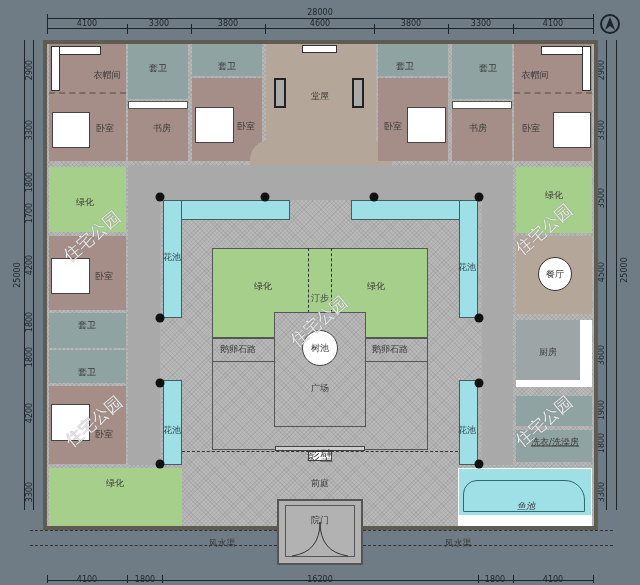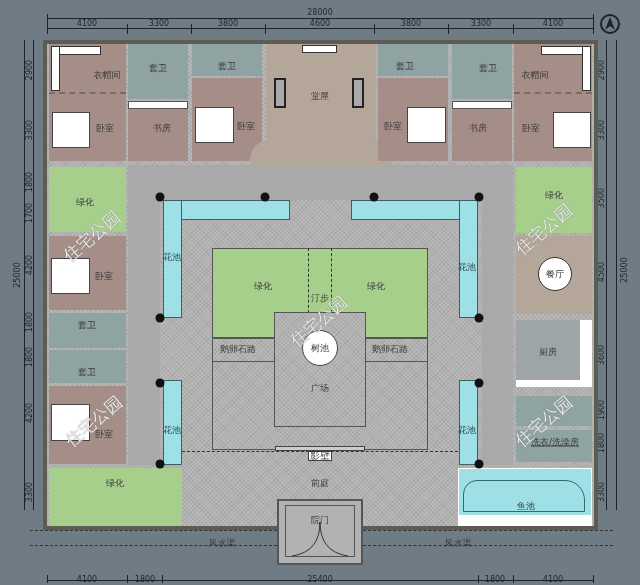--- a/index.html
+++ b/index.html
@@ -87,21 +87,21 @@
 <div>
   <div class="hline" style="left:47px;top:580px;width:547px;"></div>
   <div class="tick" style="left:47px;top:575px;width:1px;height:8px;"></div>
   <div class="tick" style="left:127px;top:575px;width:1px;height:8px;"></div>
   <div class="tick" style="left:162px;top:575px;width:1px;height:8px;"></div>
   <div class="tick" style="left:478px;top:575px;width:1px;height:8px;"></div>
   <div class="tick" style="left:513px;top:575px;width:1px;height:8px;"></div>
   <div class="tick" style="left:593px;top:575px;width:1px;height:8px;"></div>
   <div class="dim" style="left:87px;top:579px;">4100</div>
   <div class="dim" style="left:145px;top:579px;">1800</div>
-  <div class="dim" style="left:320px;top:579px;">25400</div>
+  <div class="dim" style="left:320px;top:579px;">16200</div>
   <div class="dim" style="left:495px;top:579px;">1800</div>
   <div class="dim" style="left:553px;top:579px;">4100</div>
 </div>
 
 <div class="abs wall" style="left:43px;top:40px;width:555px;height:490px;"></div>
 <div class="abs hatch" style="left:47px;top:44px;width:547px;height:482px;"></div>
 
 <div class="abs" style="left:128px;top:165px;width:385px;height:300px;background:#a9a9a9;"></div>
 
 <div class="abs room-pink" style="left:49px;top:44px;width:77px;height:117px;"></div>
@@ -174,21 +174,21 @@
 <div class="abs" style="left:516px;top:320px;width:76px;height:67px;background:#fff;"></div>
 <div class="abs room-gray" style="left:516px;top:320px;width:64px;height:60px;"></div>
 <div class="lbl" style="left:548px;top:352px;">厨房</div>
 <div class="abs room-teal" style="left:516px;top:396px;width:76px;height:30px;"></div>
 <div class="abs room-teal" style="left:516px;top:430px;width:76px;height:32px;"></div>
 <div class="lbl" style="left:555px;top:442px;text-decoration:underline;">洗衣/洗澡房</div>
 
 <div class="abs" style="left:458px;top:468px;width:134px;height:58px;background:#fff;"></div>
 <div class="abs" style="left:459px;top:469px;width:132px;height:46px;background:#9fe0e6;"></div>
 <div class="abs" style="left:463px;top:480px;width:122px;height:32px;border:1.5px solid #2f6a6d;border-radius:14px 20px 0 0;"></div>
-<div class="lbl" style="left:526px;top:506px;">鱼池</div>
+<div class="lbl" style="left:526px;top:506px;font-style:italic;">鱼池</div>
 
 <div class="abs hatch" style="left:160px;top:200px;width:322px;height:265px;"></div>
 
 <div class="abs pool" style="left:163px;top:200px;width:127px;height:20px;"></div>
 <div class="abs pool" style="left:163px;top:200px;width:19px;height:118px;"></div>
 <div class="lbl" style="left:172px;top:257px;color:#2b4a4e;">花池</div>
 <div class="abs pool" style="left:351px;top:200px;width:127px;height:20px;"></div>
 <div class="abs pool" style="left:459px;top:200px;width:19px;height:118px;"></div>
 <div class="lbl" style="left:467px;top:267px;color:#2b4a4e;">花池</div>
 <div class="abs pool" style="left:163px;top:380px;width:19px;height:85px;"></div>
@@ -208,21 +208,21 @@
 <div class="lbl" style="left:320px;top:388px;">广场</div>
 <div class="abs" style="left:302px;top:330px;width:36px;height:36px;border-radius:50%;background:#fff;border:1px solid #444;"></div>
 <div class="lbl" style="left:320px;top:348px;">树池</div>
 <div class="abs" style="left:212px;top:338px;width:62px;height:24px;border-bottom:1px solid #555;"></div>
 <div class="lbl" style="left:238px;top:349px;">鹅卵石路</div>
 <div class="abs" style="left:366px;top:338px;width:62px;height:24px;border-bottom:1px solid #555;"></div>
 <div class="lbl" style="left:390px;top:349px;">鹅卵石路</div>
 
 <div class="abs" style="left:275px;top:446px;width:90px;height:5px;border:1px solid #444;background:#ccc;"></div>
 <div class="abs" style="left:308px;top:451px;width:24px;height:10px;background:#fff;border:1px solid #444;"></div>
-<div class="lbl" style="left:320px;top:456px;font-size:10px;">影壁</div>
+<div class="lbl" style="left:320px;top:456px;font-size:13px;">影壁</div>
 <div class="dash" style="left:182px;top:451px;width:276px;"></div>
 
 <div class="lbl" style="left:320px;top:483px;">前庭</div>
 
 <div class="col" style="left:160px;top:197px;"></div>
 <div class="col" style="left:265px;top:197px;"></div>
 <div class="col" style="left:374px;top:197px;"></div>
 <div class="col" style="left:479px;top:197px;"></div>
 <div class="col" style="left:160px;top:318px;"></div>
 <div class="col" style="left:479px;top:318px;"></div>

